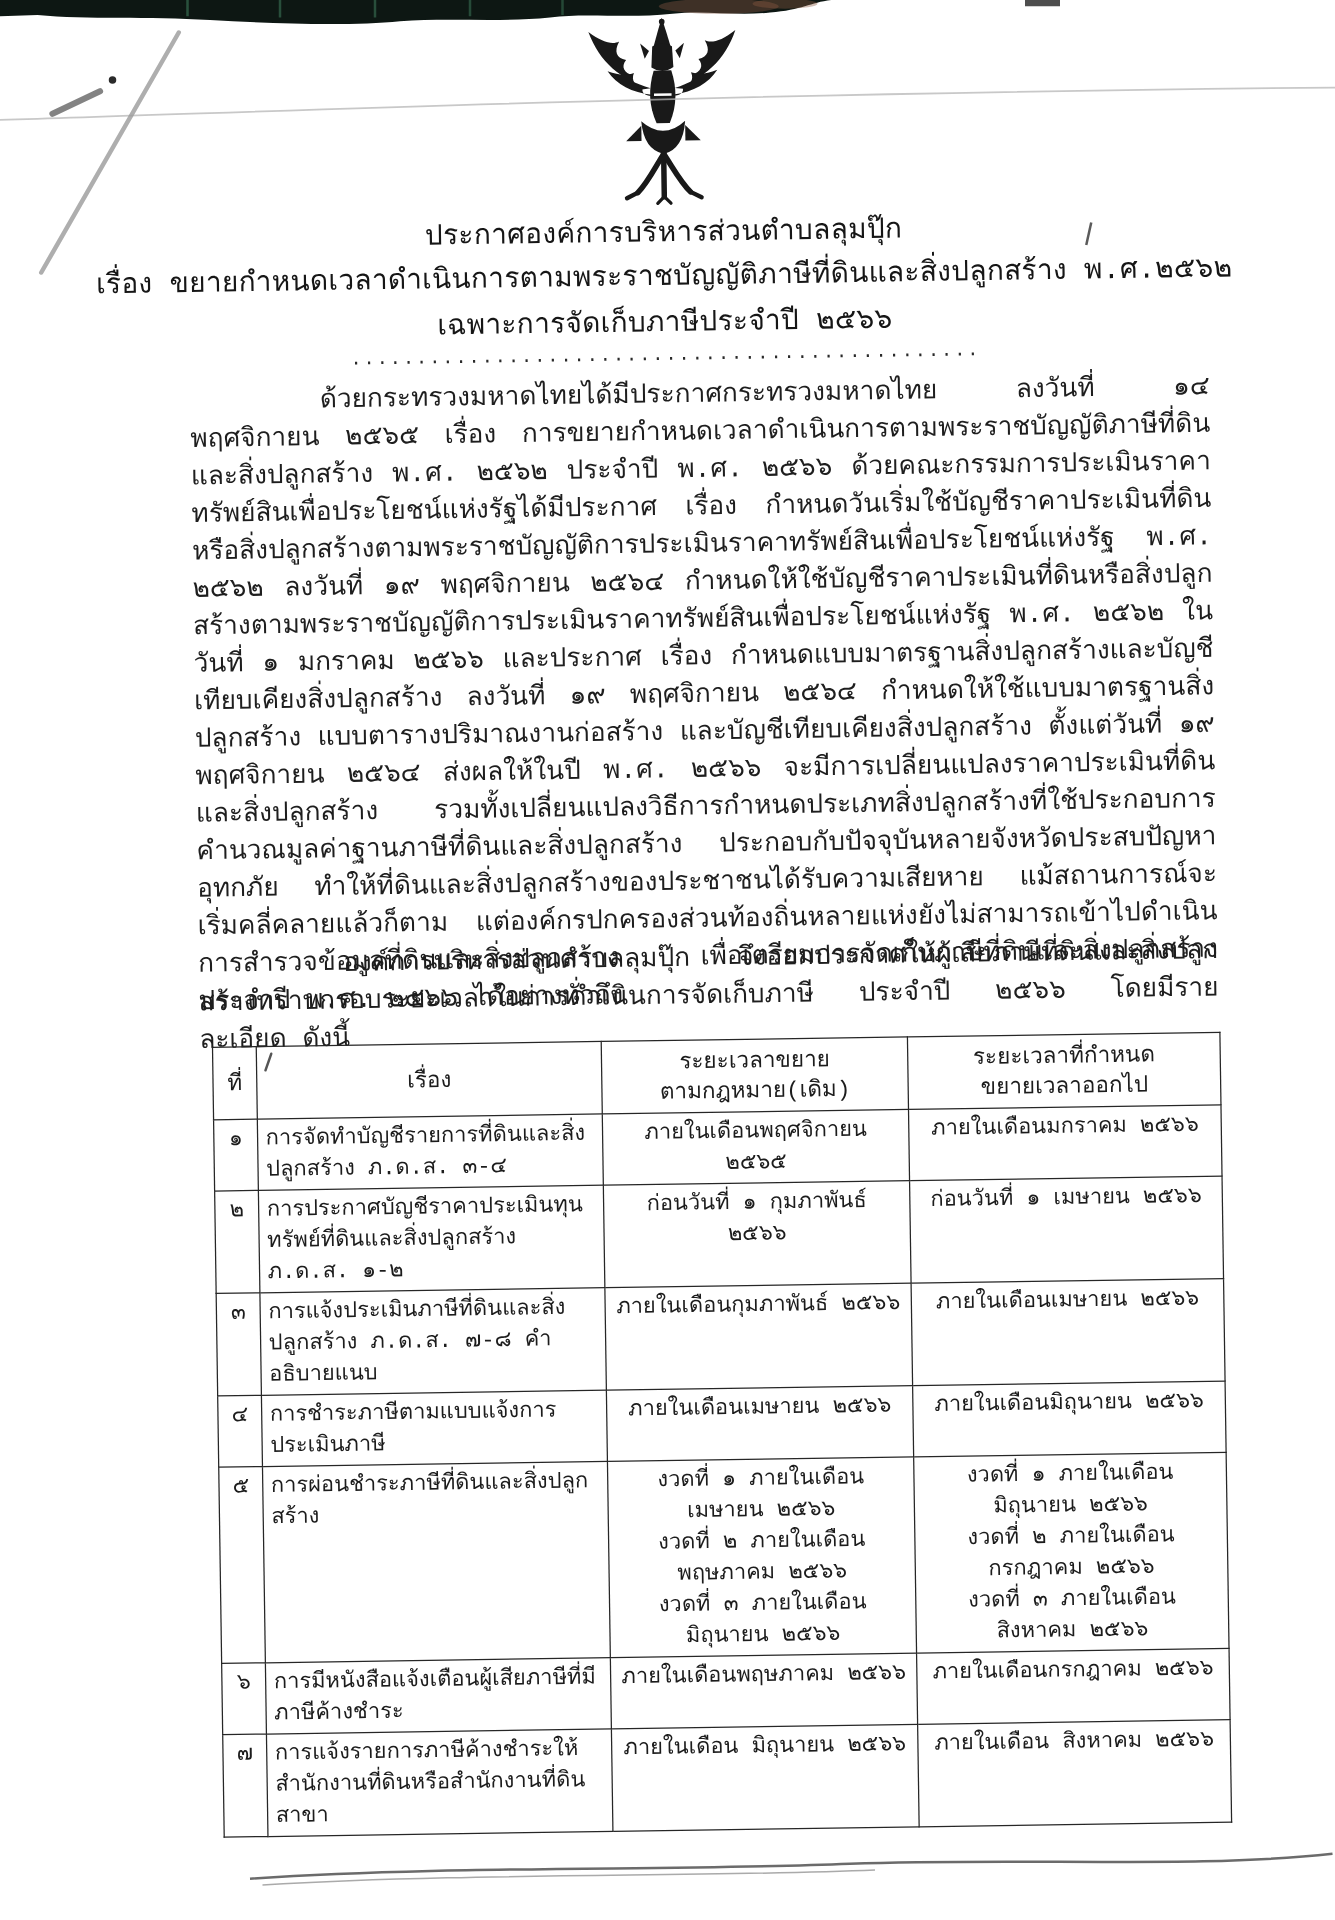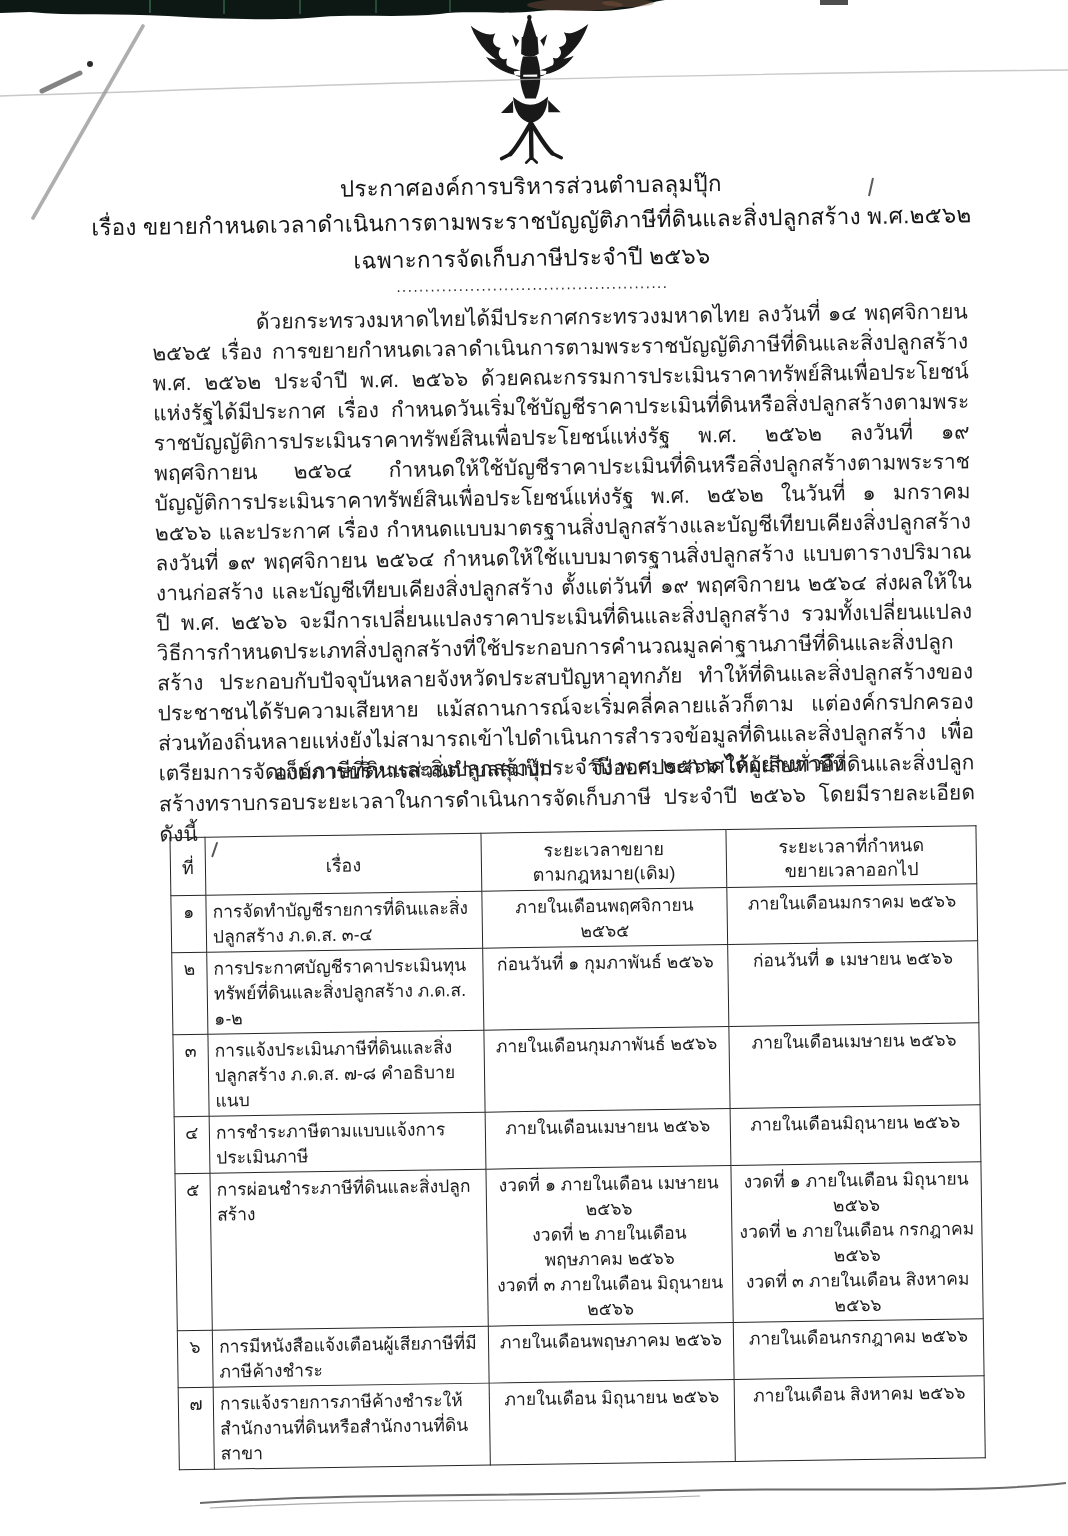--- a/index.html
+++ b/index.html
@@ -2,21 +2,21 @@
 <html lang="th"><head>
 <meta charset="utf-8">
 <style>
   html,body{margin:0;padding:0;}
   body{
     width:1068px;height:1536px;position:relative;overflow:hidden;
     background:#ffffff;
     font-family:"Liberation Sans","DejaVu Sans",sans-serif;
     color:#1d1d1d;
   }
-  .page{position:absolute;inset:0;}
+  .page{position:absolute;inset:0;font-family:Liberation Mono, monospace;}
   .tilt{
     position:absolute;inset:0;
     transform:rotate(-0.85deg);
     transform-origin:120px 400px;
   }
   .artifacts{position:absolute;inset:0;pointer-events:none;z-index:5;}
   .emblem{position:absolute;left:456px;top:14px;width:158px;height:162px;}
   .emblem svg{width:100%;height:100%;}
   .title-line{
     position:absolute;left:0;width:1068px;text-align:center;

